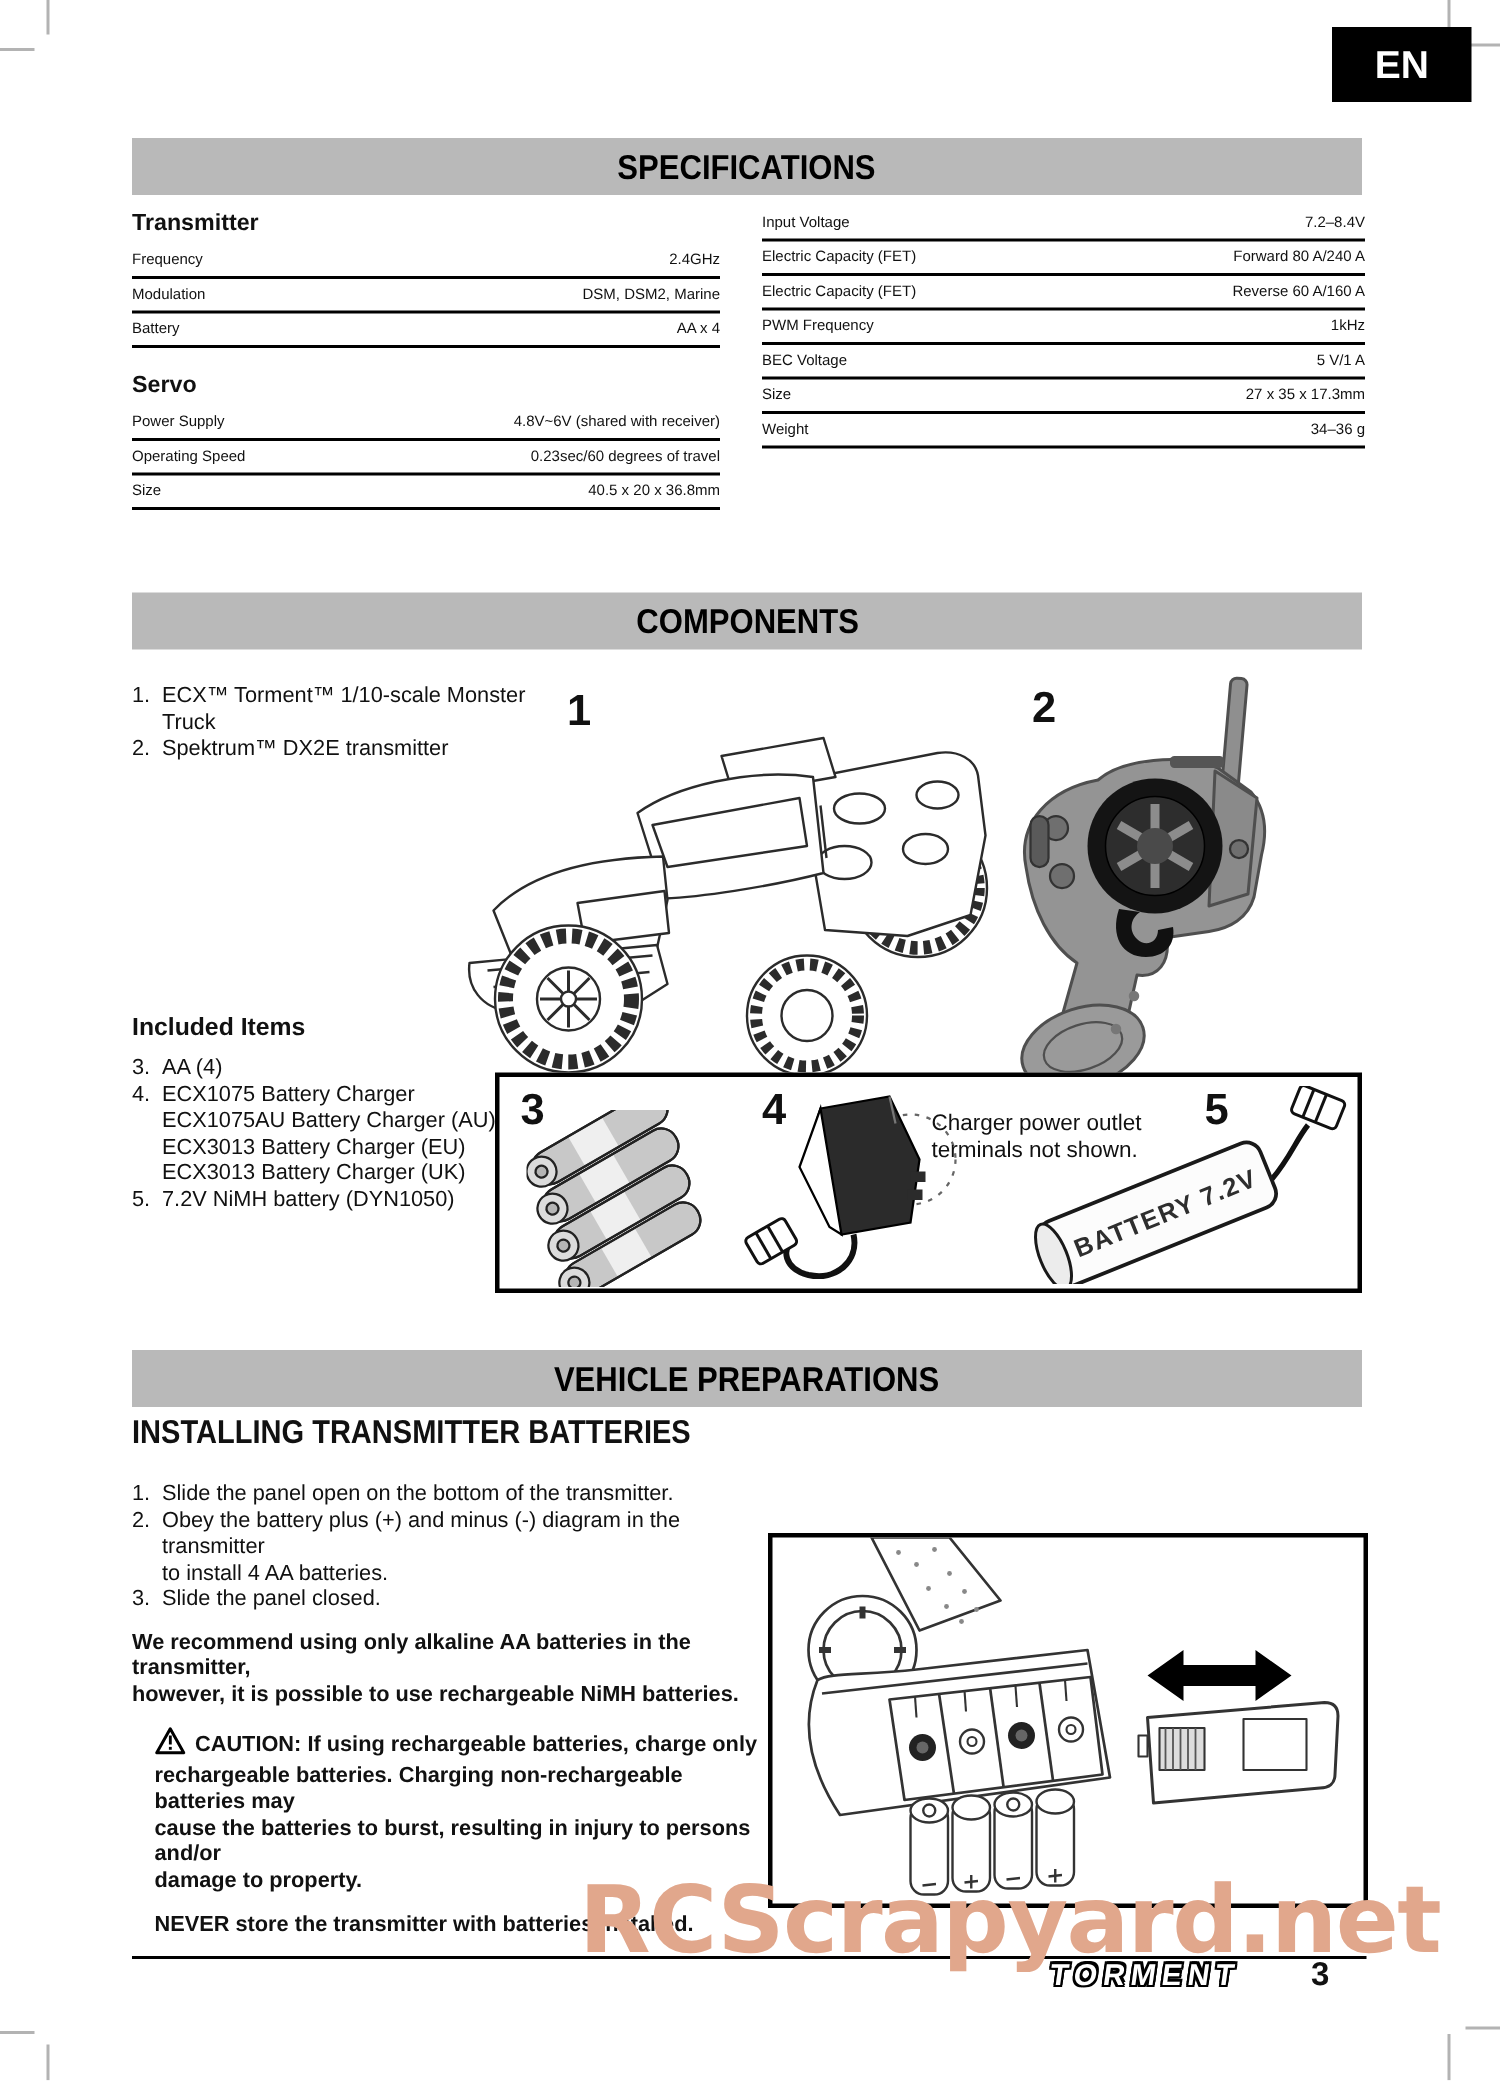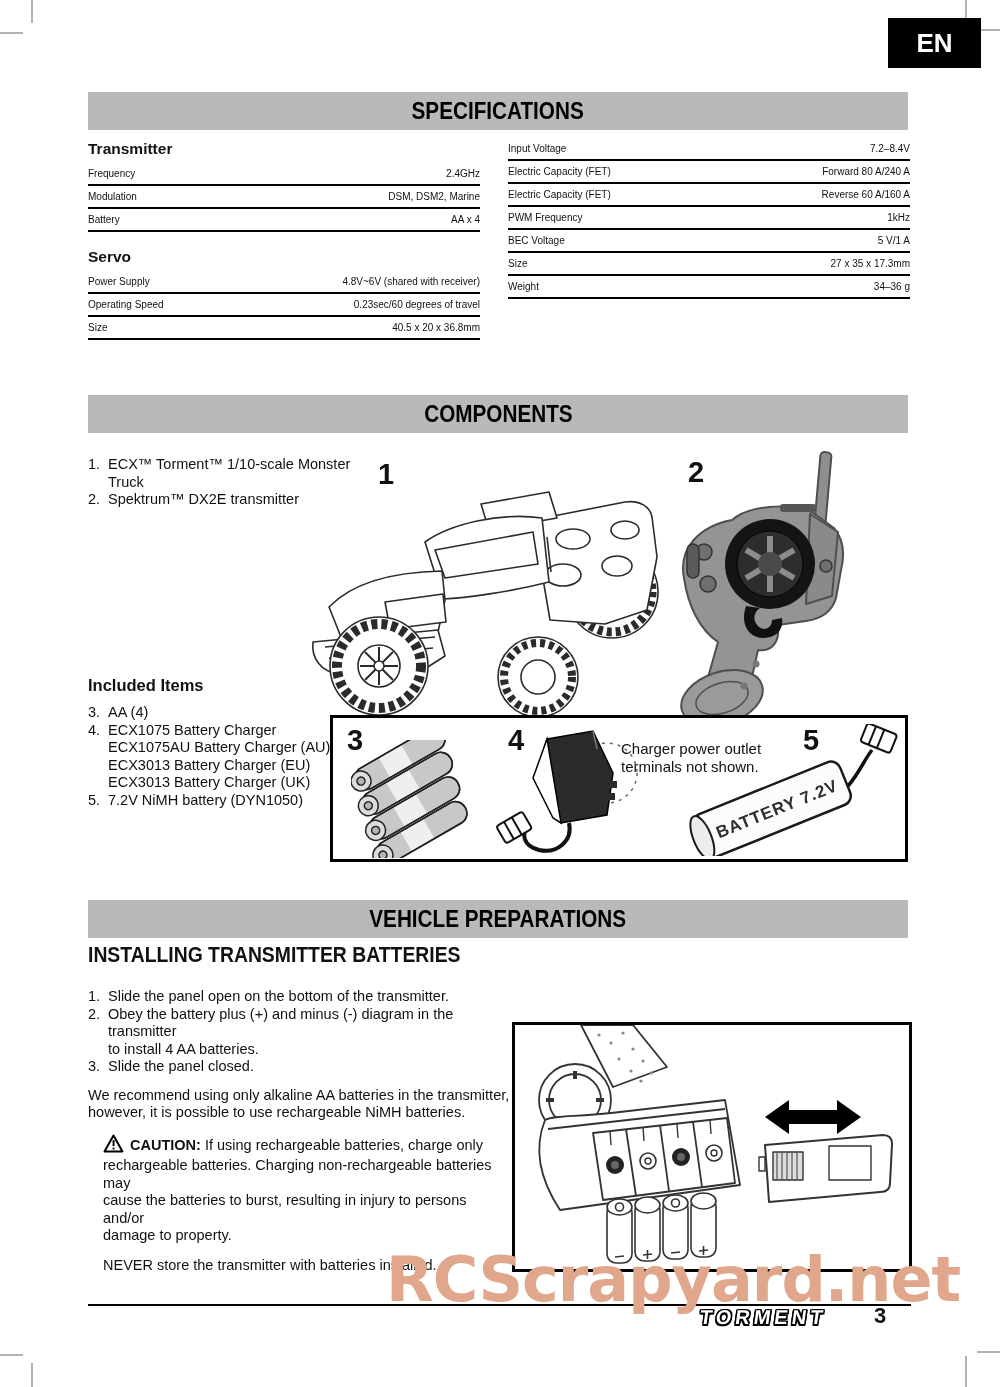--- a/index.html
+++ b/index.html
@@ -21,21 +21,21 @@
   
   .spec-col{position:absolute;top:138px;}
   .spec-heading{font-weight:bold;font-size:15.5px;padding:2px 0 5px 0;}
   .spec-table{width:100%;}
   .spec-row{display:flex;justify-content:space-between;border-bottom:2px solid #000;
             font-size:10px;padding:3px 0 2px 0;line-height:16px;}
   .spec-row .v{text-align:right;white-space:nowrap;}
   .tbl-gap{height:14px;}
 
   .body-text{font-size:14.5px;line-height:17.5px;}
-  .pre{white-space:pre-line;}
+  .pre{white-space:pre-line;font-weight:bold;}
   .numline{display:flex;}
   .numline .n{width:20px;flex:0 0 20px;}
   .numline .t{flex:1;white-space:pre-line;}
 
   .included-heading{position:absolute;left:88px;top:676px;font-size:16.5px;font-weight:bold;}
 
   
   .itembox{position:absolute;left:330px;top:715px;width:578px;height:147px;
            border:3px solid #000;box-sizing:border-box;background:#fff;}
   .figlabel{position:absolute;font-size:29px;font-weight:bold;line-height:1;}

